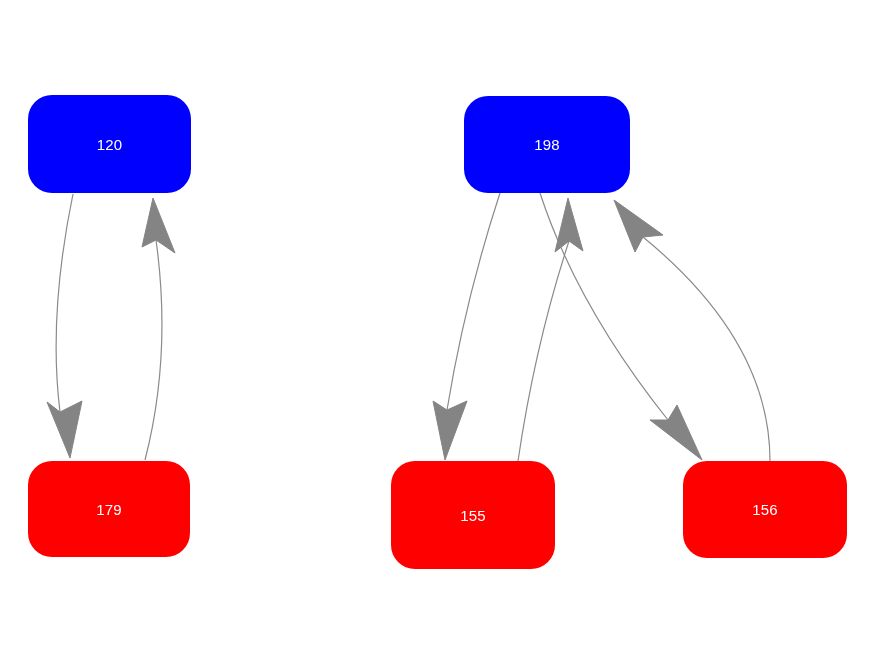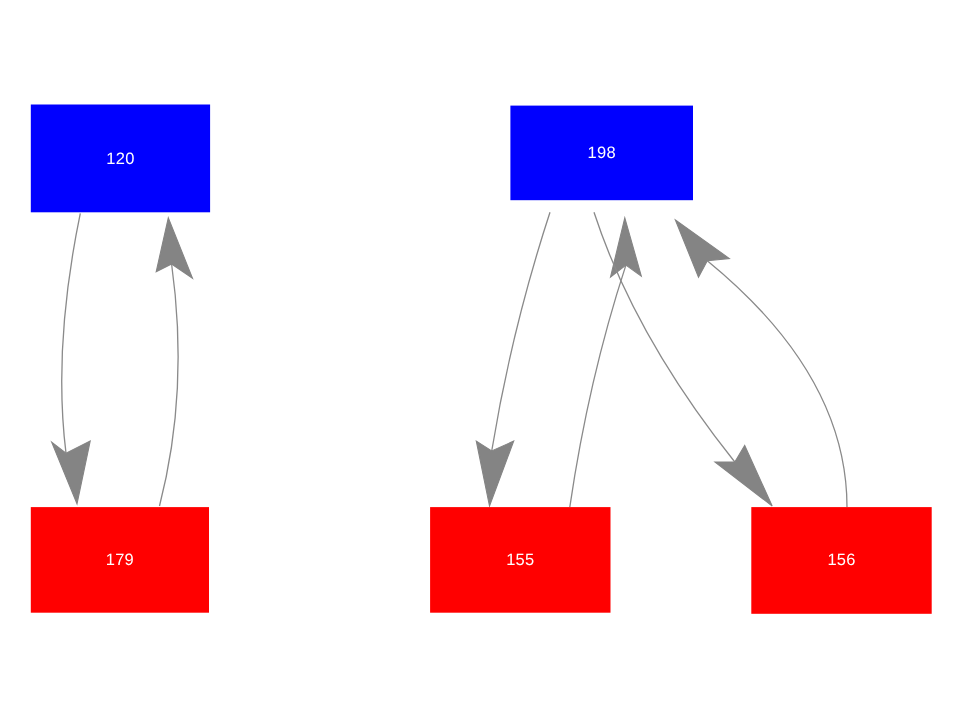--- a/index.html
+++ b/index.html
@@ -15,20 +15,21 @@
     position: absolute;
     left: 0; top: 0;
     width: 876px;
     height: 656px;
   }
   .node {
     position: absolute;
     display: flex;
     align-items: center;
     justify-content: center;
+    border-radius: 24px;
   }
   .node-label {
     font-size: 15px;
     letter-spacing: 0.2px;
   }
 </style>
 </head>
 <body>
 
 <div class="canvas">
@@ -43,26 +44,26 @@
       <polygon points="568,198 555,252 569,241 583,251" fill="#848484" stroke="#848484" stroke-width="1"></polygon>
       <path d="M 540 193 Q 577 306 668 420" fill="none" stroke="#8a8a8a" stroke-width="1.2"></path>
       <polygon points="702,460 677,405 668,420 650,420" fill="#848484" stroke="#848484" stroke-width="1"></polygon>
       <path d="M 770 461 Q 770 341 643 237" fill="none" stroke="#8a8a8a" stroke-width="1.2"></path>
       <polygon points="614,200 663,235 643,237 635,252" fill="#848484" stroke="#848484" stroke-width="1"></polygon>
     </svg>
   <div id="node-layer">
       <div class="node" style="left: 28px; top: 95px; width: 163px; height: 98px; background: rgb(0, 0, 255);">
         <span class="node-label" style="color: rgb(255, 255, 255);">120</span>
       </div>
-      <div class="node" style="left: 464px; top: 96px; width: 166px; height: 86px; background: rgb(0, 0, 255);">
+      <div class="node" style="left: 464px; top: 96px; width: 166px; height: 97px; background: rgb(0, 0, 255);">
         <span class="node-label" style="color: rgb(255, 255, 255);">198</span>
       </div>
       <div class="node" style="left: 28px; top: 461px; width: 162px; height: 96px; background: rgb(255, 0, 0);">
         <span class="node-label" style="color: rgb(255, 255, 255);">179</span>
       </div>
-      <div class="node" style="left: 391px; top: 461px; width: 164px; height: 96px; background: rgb(255, 0, 0);">
+      <div class="node" style="left: 391px; top: 461px; width: 164px; height: 108px; background: rgb(255, 0, 0);">
         <span class="node-label" style="color: rgb(255, 255, 255);">155</span>
       </div>
       <div class="node" style="left: 683px; top: 461px; width: 164px; height: 97px; background: rgb(255, 0, 0);">
         <span class="node-label" style="color: #ffffff;">156</span>
       </div>
     </div>
 </div>
 
 </body></html>

